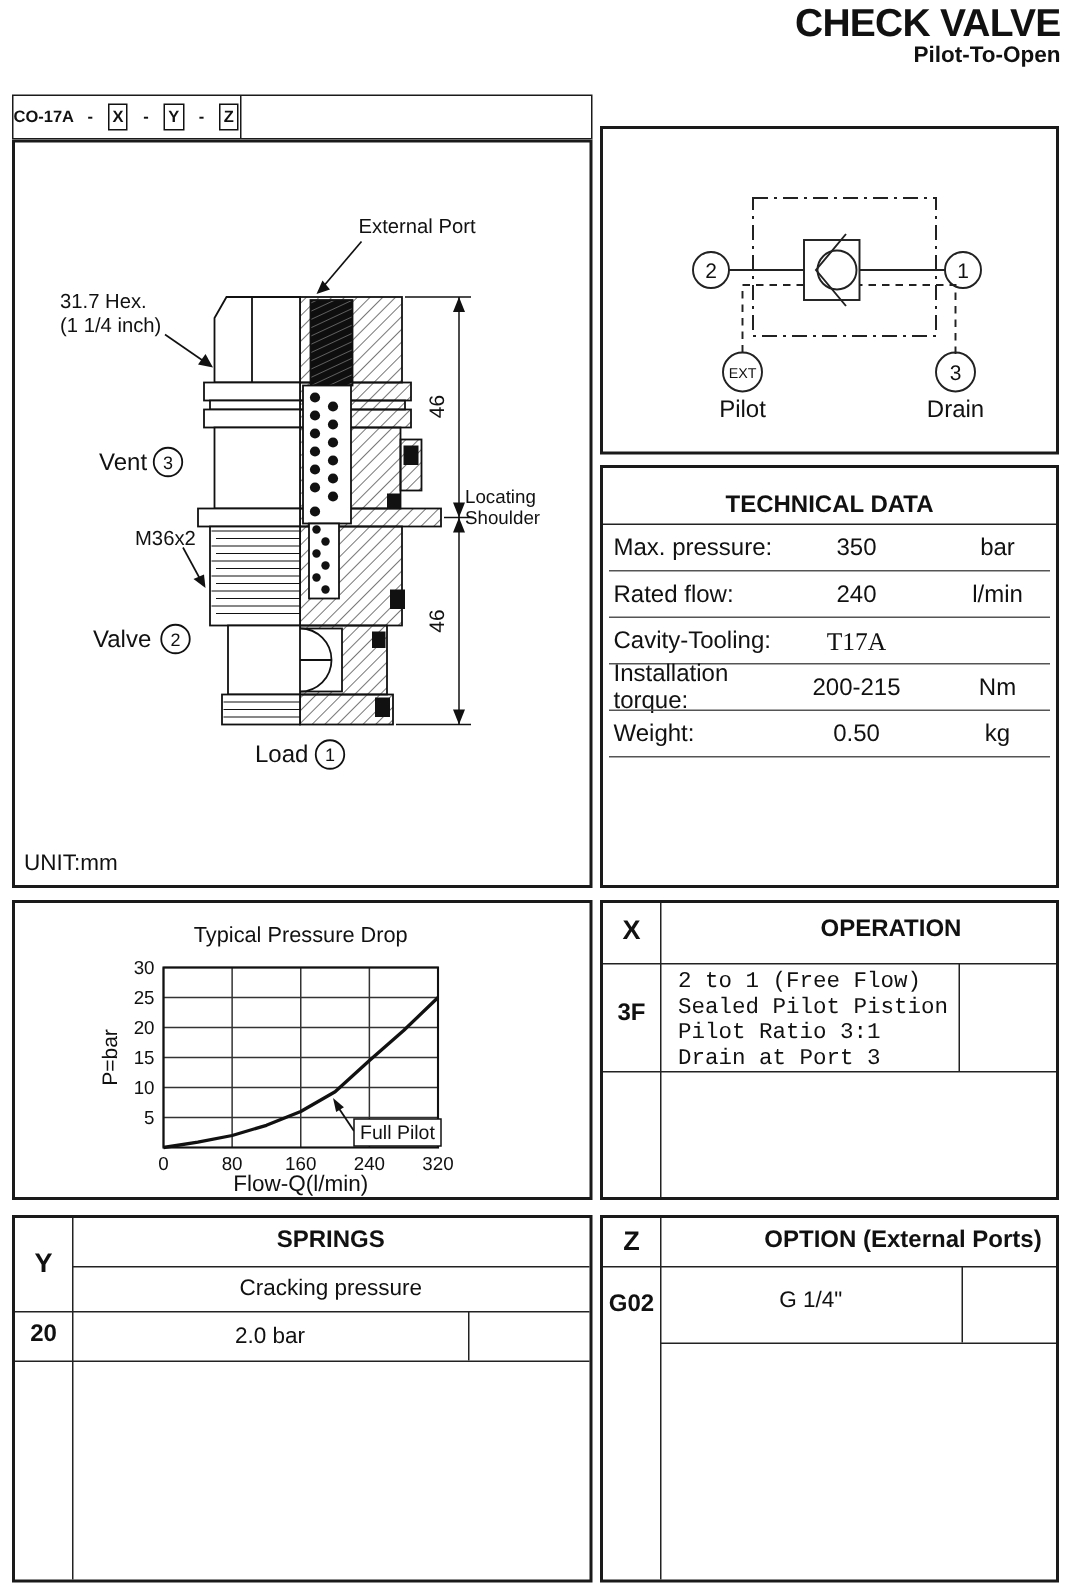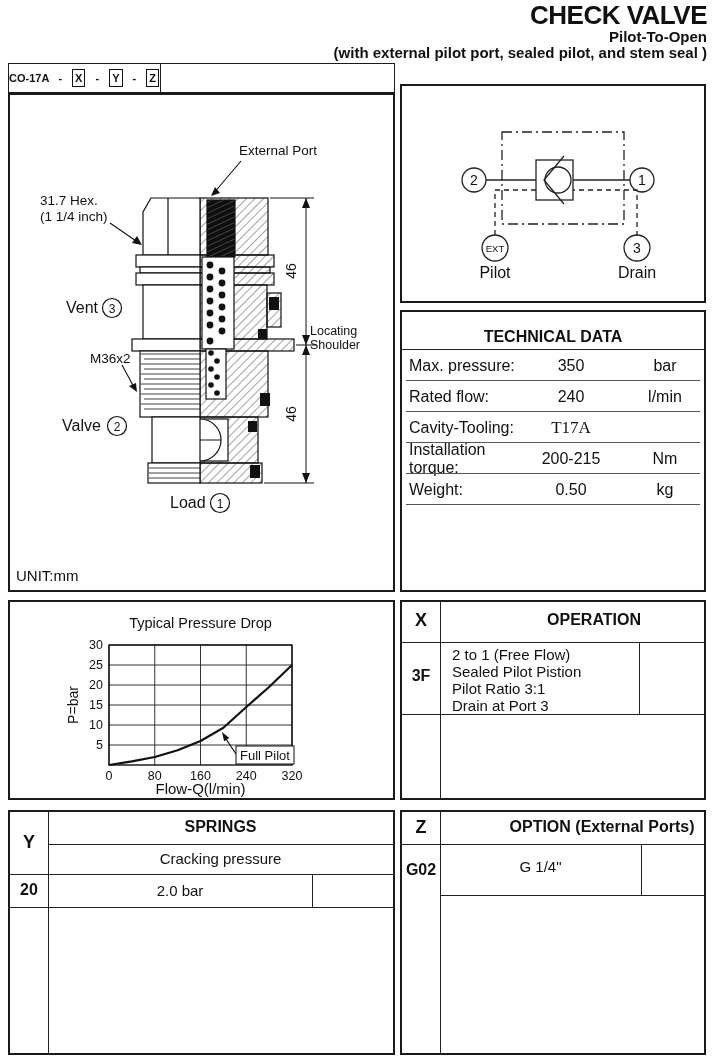--- a/index.html
+++ b/index.html
@@ -2,21 +2,21 @@
 <html><head>
 <meta charset="utf-8">
 <style>
   html,body{margin:0;padding:0;background:#fff;}
   #page{position:relative;width:713px;height:1059px;background:#fff;color:#111;
         font-family:"Liberation Sans",sans-serif;overflow:hidden;}
   .abs{position:absolute;box-sizing:border-box;}
   .box{border:2px solid #1a1a1a;background:#fff;}
   
   #titleblock{top:2px;right:6px;text-align:right;}
-  #titleblock .t1{font-size:26px;font-weight:800;letter-spacing:-.5px;line-height:27px;}
+  #titleblock .t1{font-size:26px;font-weight:800;letter-spacing:-.5px;line-height:27px;text-align:center;}
   #titleblock .t2{font-size:15px;font-weight:700;line-height:16px;}
   #titleblock .t3{font-size:15px;font-weight:700;line-height:16px;}
   
   #ordering{left:8px;top:63px;width:387px;height:30px;display:flex;align-items:stretch;}
   #ordering .cell{display:flex;align-items:center;box-sizing:border-box;}
   #ordering .lbl{width:150px;border-right:1.5px solid #1a1a1a;padding-left:10px;font-size:17px;}
   #ordering .code{width:152px;border-right:1.5px solid #1a1a1a;justify-content:space-between;font-weight:700;font-size:11px;}
   .codebox{display:inline-block;border:1.6px solid #111;padding:0 2px;margin:0 1px;line-height:16px;}
   
   .hline{position:absolute;background:#555;height:1px;}
@@ -41,21 +41,20 @@
   svg text{font-family:"Liberation Sans",sans-serif;fill:#111;}
 </style>
 </head>
 <body>
 
 <div id="page">
 
   <div class="abs" id="titleblock">
     <div class="t1">CHECK VALVE</div>
     <div class="t2">Pilot-To-Open</div>
-    <div class="t3">(with external pilot port, sealed pilot, and stem seal )</div>
   </div>
 
   <div class="abs box" id="ordering" style="border-width:1.5px;">
     <div class="cell code">
       <span>CO-17A</span>
         <span>-</span>
         <span class="codebox">X</span>
         <span>-</span>
         <span class="codebox">Y</span>
         <span>-</span>
@@ -297,21 +296,21 @@
   </div>
 
   <div class="abs box ctable" style="left:400px;top:600px;width:306px;height:200px;">
     <div class="vline dark" style="left:38px;top:0;height:196px;"></div>
     <div class="hline dark" style="left:0;top:40px;width:302px;"></div>
     <div class="hline dark" style="left:0;top:112px;width:302px;"></div>
     <div class="vline dark" style="left:237px;top:40px;height:72px;"></div>
     <div class="abs colhdr" style="left:0;top:8px;width:38px;font-size:18px;">X</div>
     <div class="abs colhdr" style="left:38px;top:9px;width:308px;font-size:16px;">OPERATION</div>
     <div class="abs" style="left:0;top:65px;width:38px;text-align:center;font-weight:700;font-size:16px;">3F</div>
-    <div class="abs" style="left:50px;top:44px;font-size:15px;line-height:17px;">
+    <div class="abs" style="left:50px;top:44px;font-size:15px;line-height:17px;font-family:Liberation Mono, monospace;">
       <div>2 to 1 (Free Flow)</div>
       <div>Sealed Pilot Pistion</div>
       <div>Pilot Ratio 3:1</div>
       <div>Drain at Port 3</div>
     </div>
   </div>
 
   <div class="abs box ctable" style="left:8px;top:810px;width:387px;height:245px;">
     <div class="vline dark" style="left:38px;top:0;height:241px;"></div>
     <div class="hline dark" style="left:38px;top:32px;width:345px;"></div>

